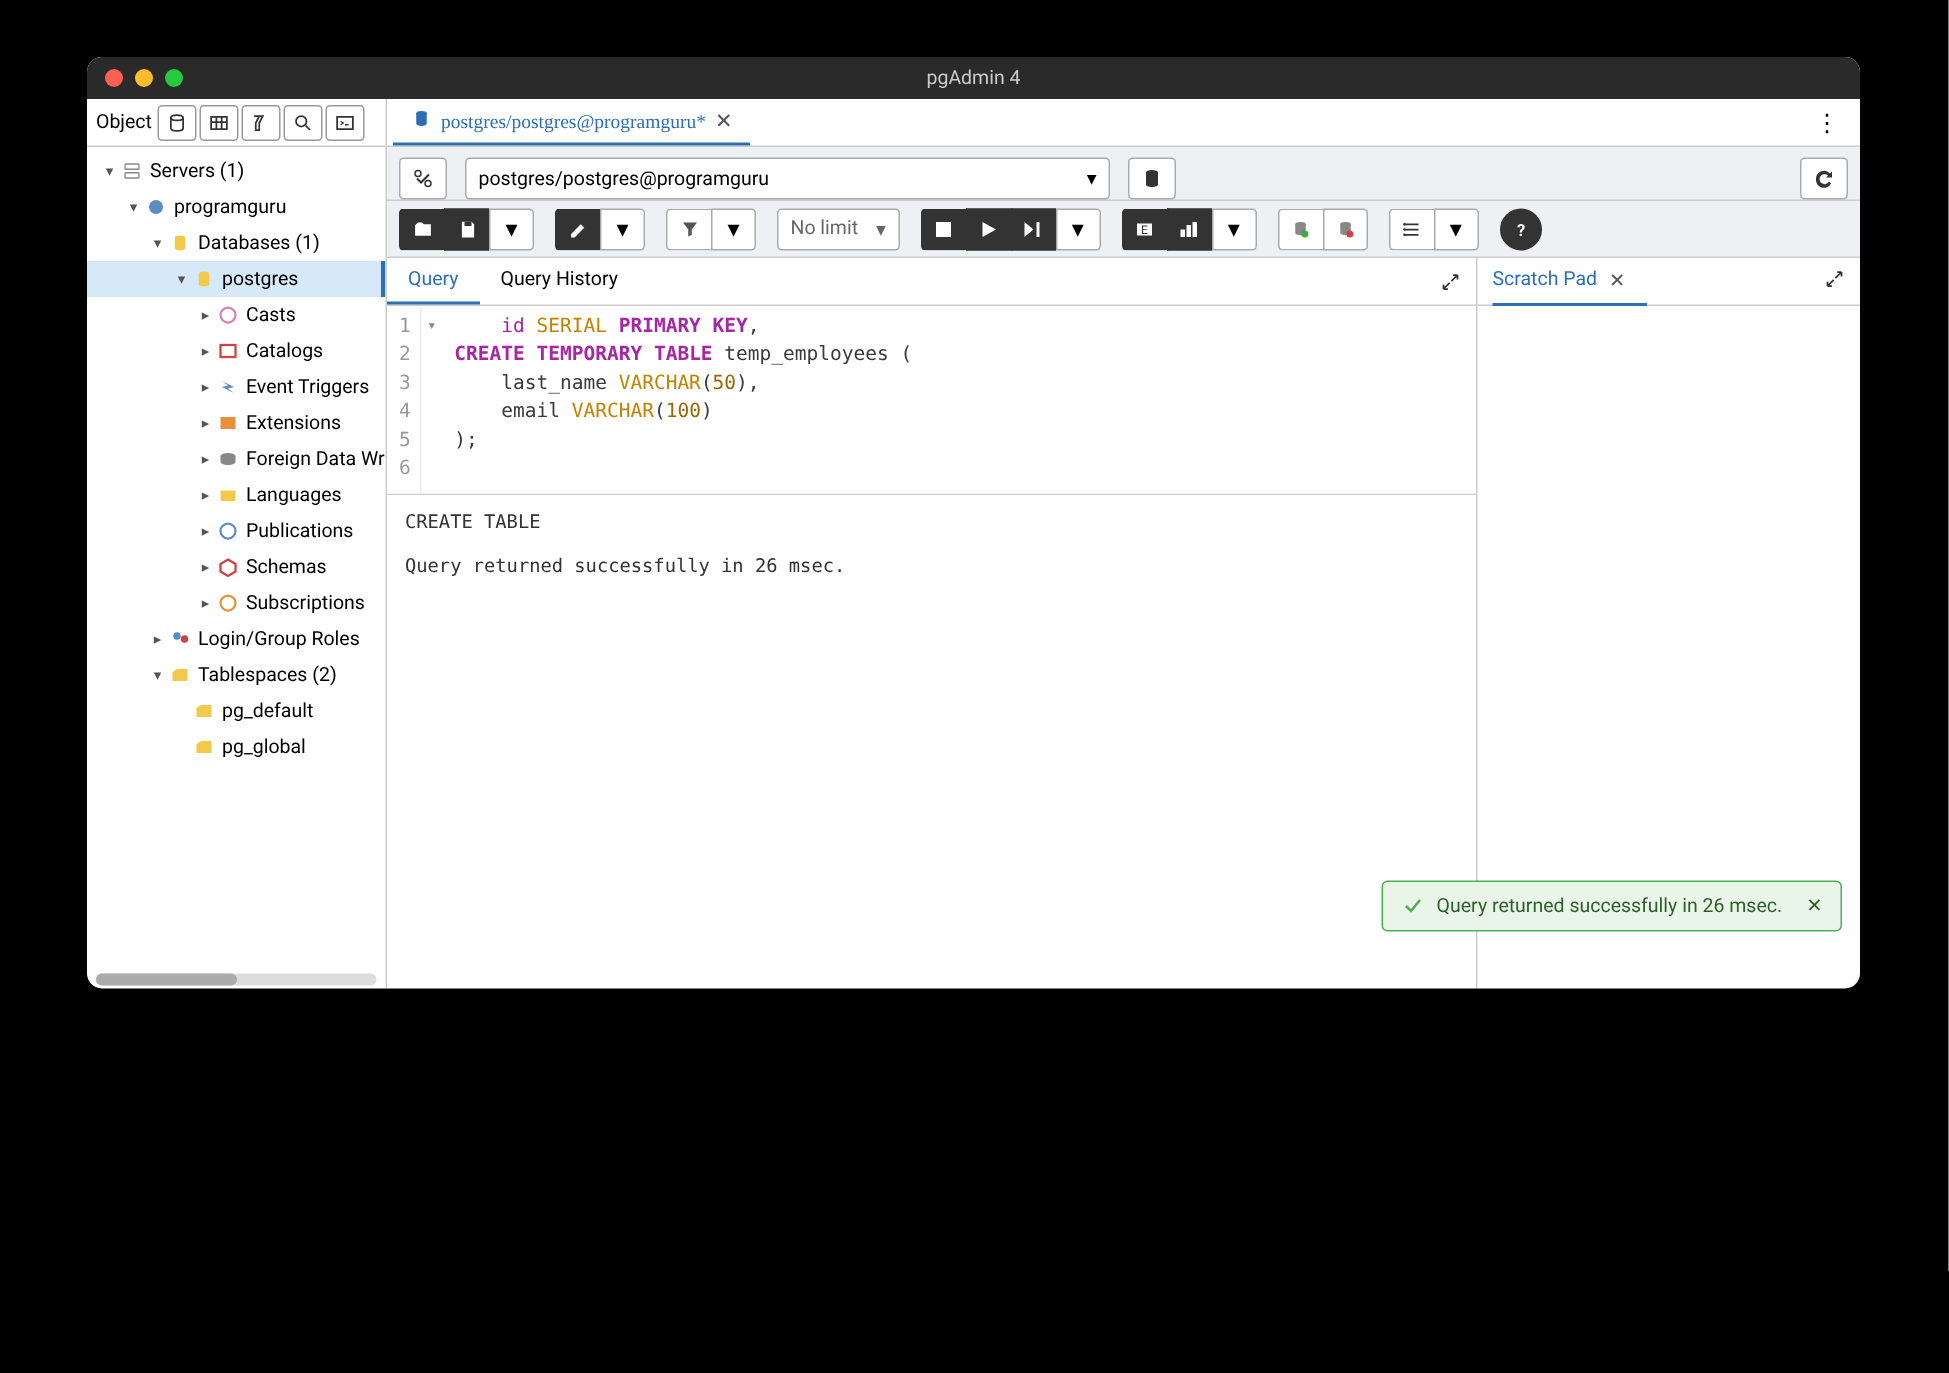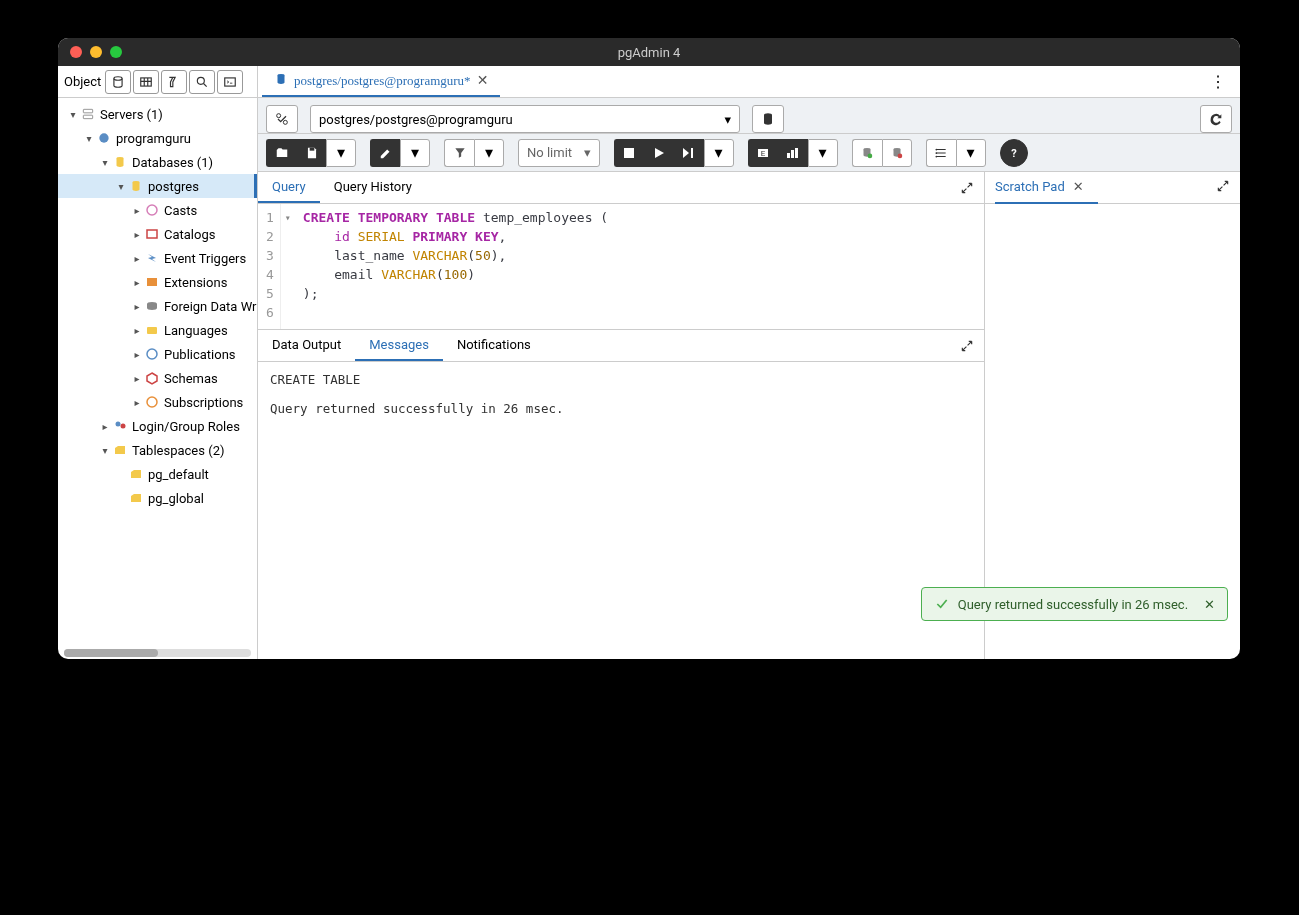--- a/index.html
+++ b/index.html
@@ -470,39 +470,29 @@
             </div>
             <div class="fold-col">
               <div>▾</div>
               <div></div>
                 <div></div>
                 <div></div>
                 <div></div>
                 <div></div>
             </div>
             <div class="code">
+              <div class="code-line">    <span class="kw2">id</span> <span class="type">SERIAL</span> <span class="kw">PRIMARY</span> <span class="kw">KEY</span><span class="punct">,</span></div>
               <div class="code-line"><span class="kw">CREATE</span> <span class="kw">TEMPORARY</span> <span class="kw">TABLE</span> <span class="ident">temp_employees</span> <span class="punct">(</span></div>
-              <div class="code-line">    <span class="kw2">id</span> <span class="type">SERIAL</span> <span class="kw">PRIMARY</span> <span class="kw">KEY</span><span class="punct">,</span></div>
               <div class="code-line">    <span class="ident">last_name</span> <span class="type">VARCHAR</span><span class="punct">(</span><span class="num">50</span><span class="punct">)</span><span class="punct">,</span></div>
               <div class="code-line">    <span class="ident">email</span> <span class="type">VARCHAR</span><span class="punct">(</span><span class="num">100</span><span class="punct">)</span></div>
               <div class="code-line"><span class="punct">);</span></div>
             </div>
           </div>
 
           <div class="output-panel">
-            <div class="output-tabs">
-              <div class="etab">Data Output</div>
-              <div class="etab active">Messages</div>
-              <div class="etab">Notifications</div>
-              <div class="expand-icon">
-                  <svg width="14" height="14" viewBox="0 0 24 24">
-                    <path d="M4 20l7-7M20 4l-7 7M4 20v-5M4 20h5M20 4v5M20 4h-5" stroke="#333" stroke-width="2" fill="none"></path>
-                  </svg>
-                </div>
-            </div>
             <div class="output-body">
               <div>CREATE TABLE</div>
               <div style="height:14px"></div>
               <div>Query returned successfully in 26 msec.</div>
             </div>
           </div>
 
         </div>
 
         <div class="scratch">

